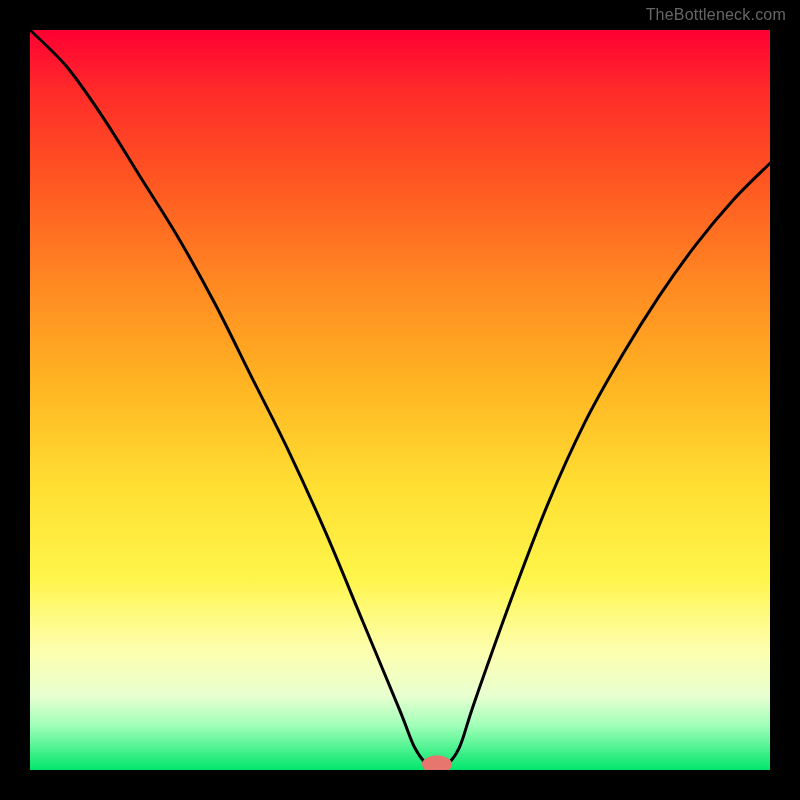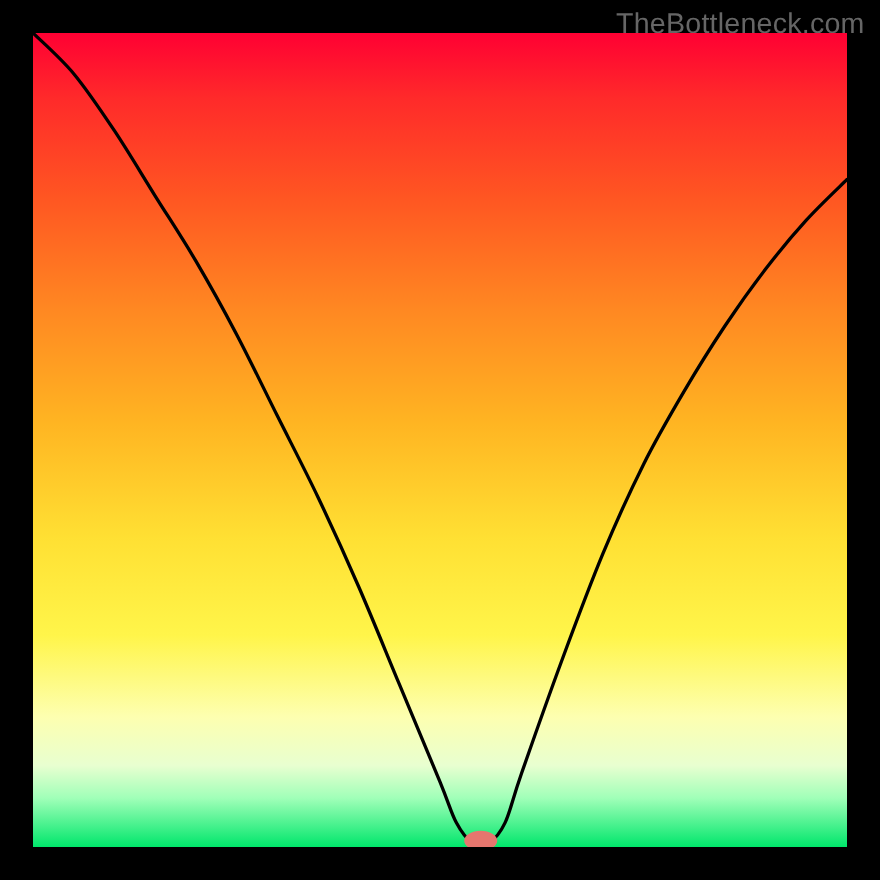--- a/index.html
+++ b/index.html
@@ -15,21 +15,21 @@
     position: relative;
     width: 800px;
     height: 800px;
     background: #000;
   }
   .watermark {
     position: absolute;
     top: 6px;
     right: 14px;
     color: #666;
-    font-size: 26px;
+    font-size: 16px;
     font-weight: 500;
     letter-spacing: 0.2px;
     user-select: none;
   }
   .plot-area {
     position: absolute;
     left: 30px;
     top: 30px;
     width: 740px;
     height: 740px;

